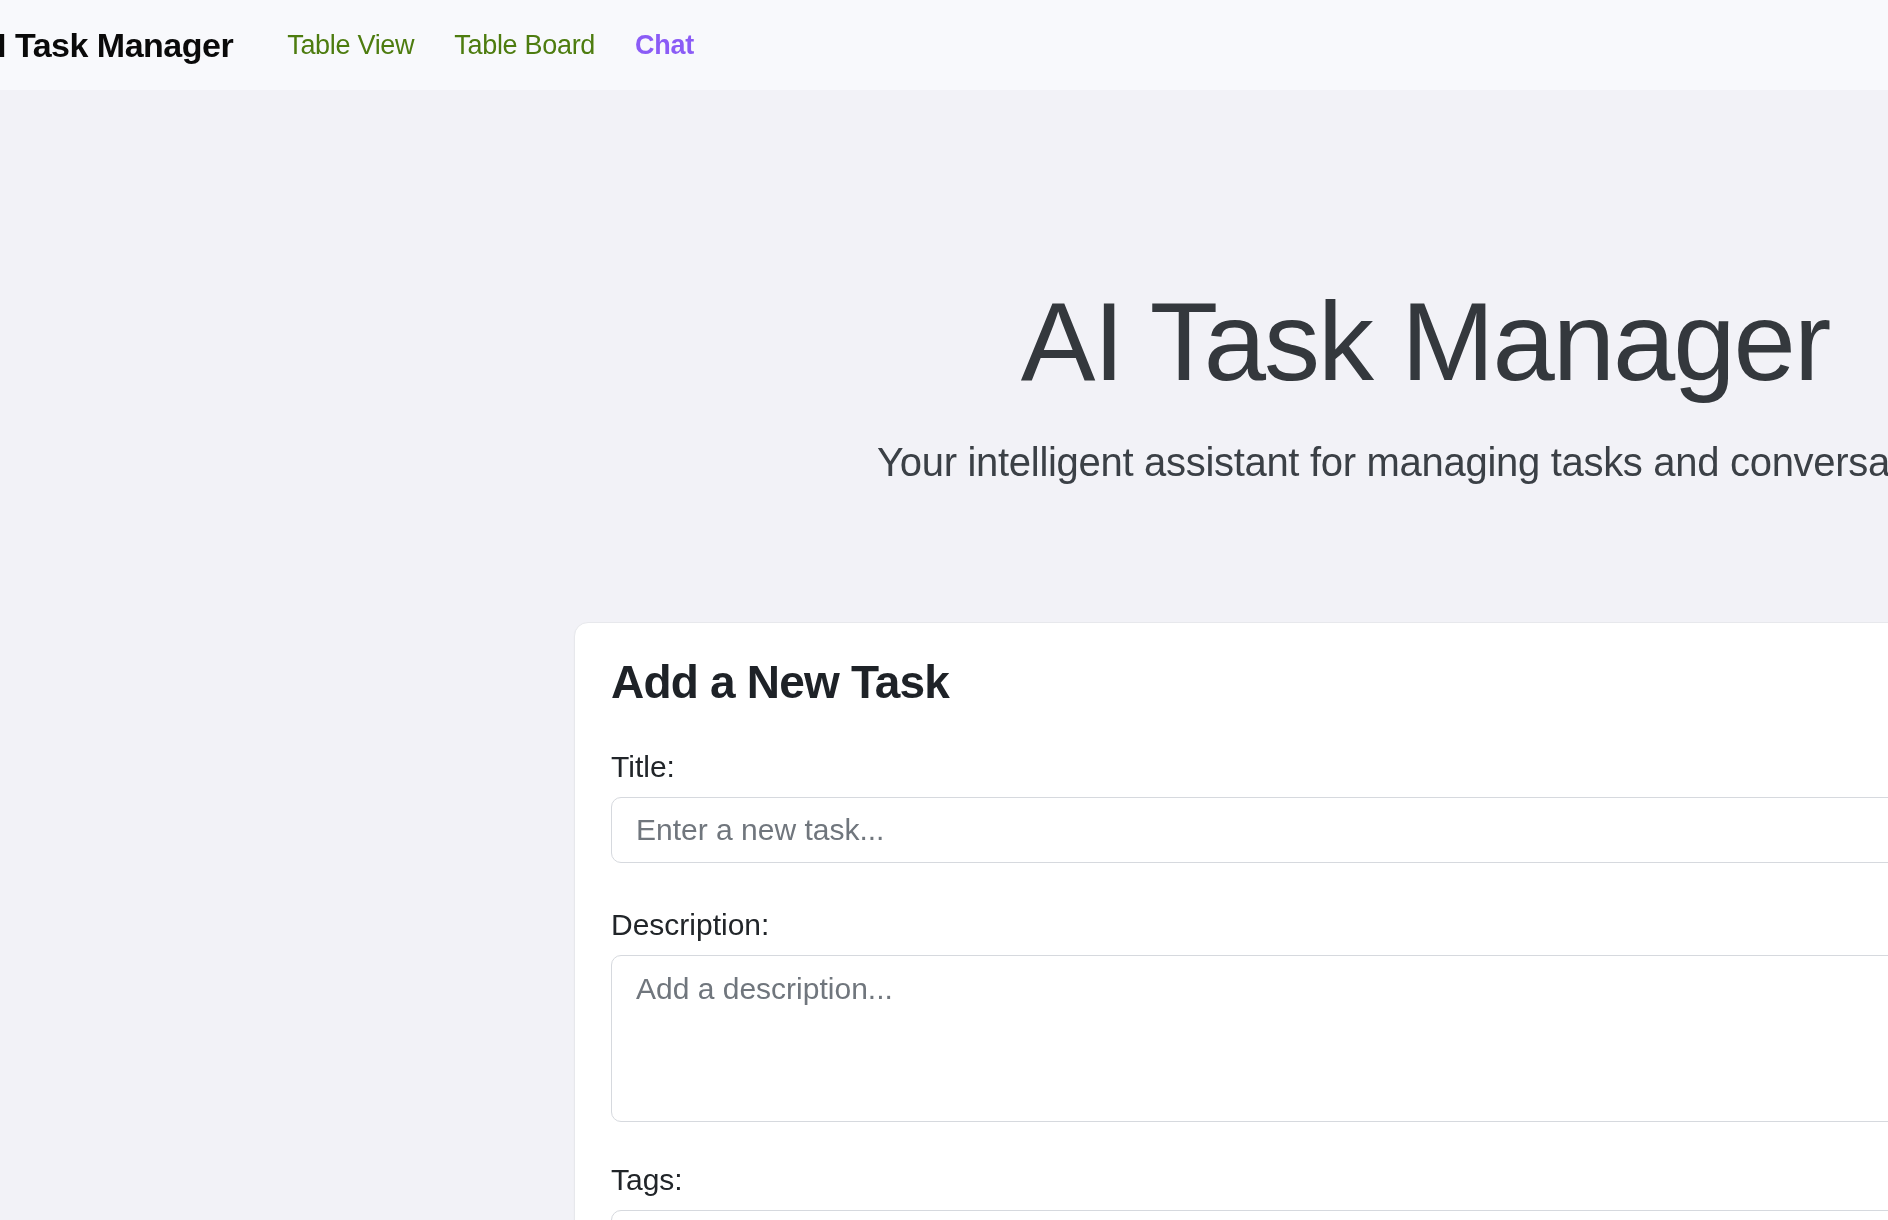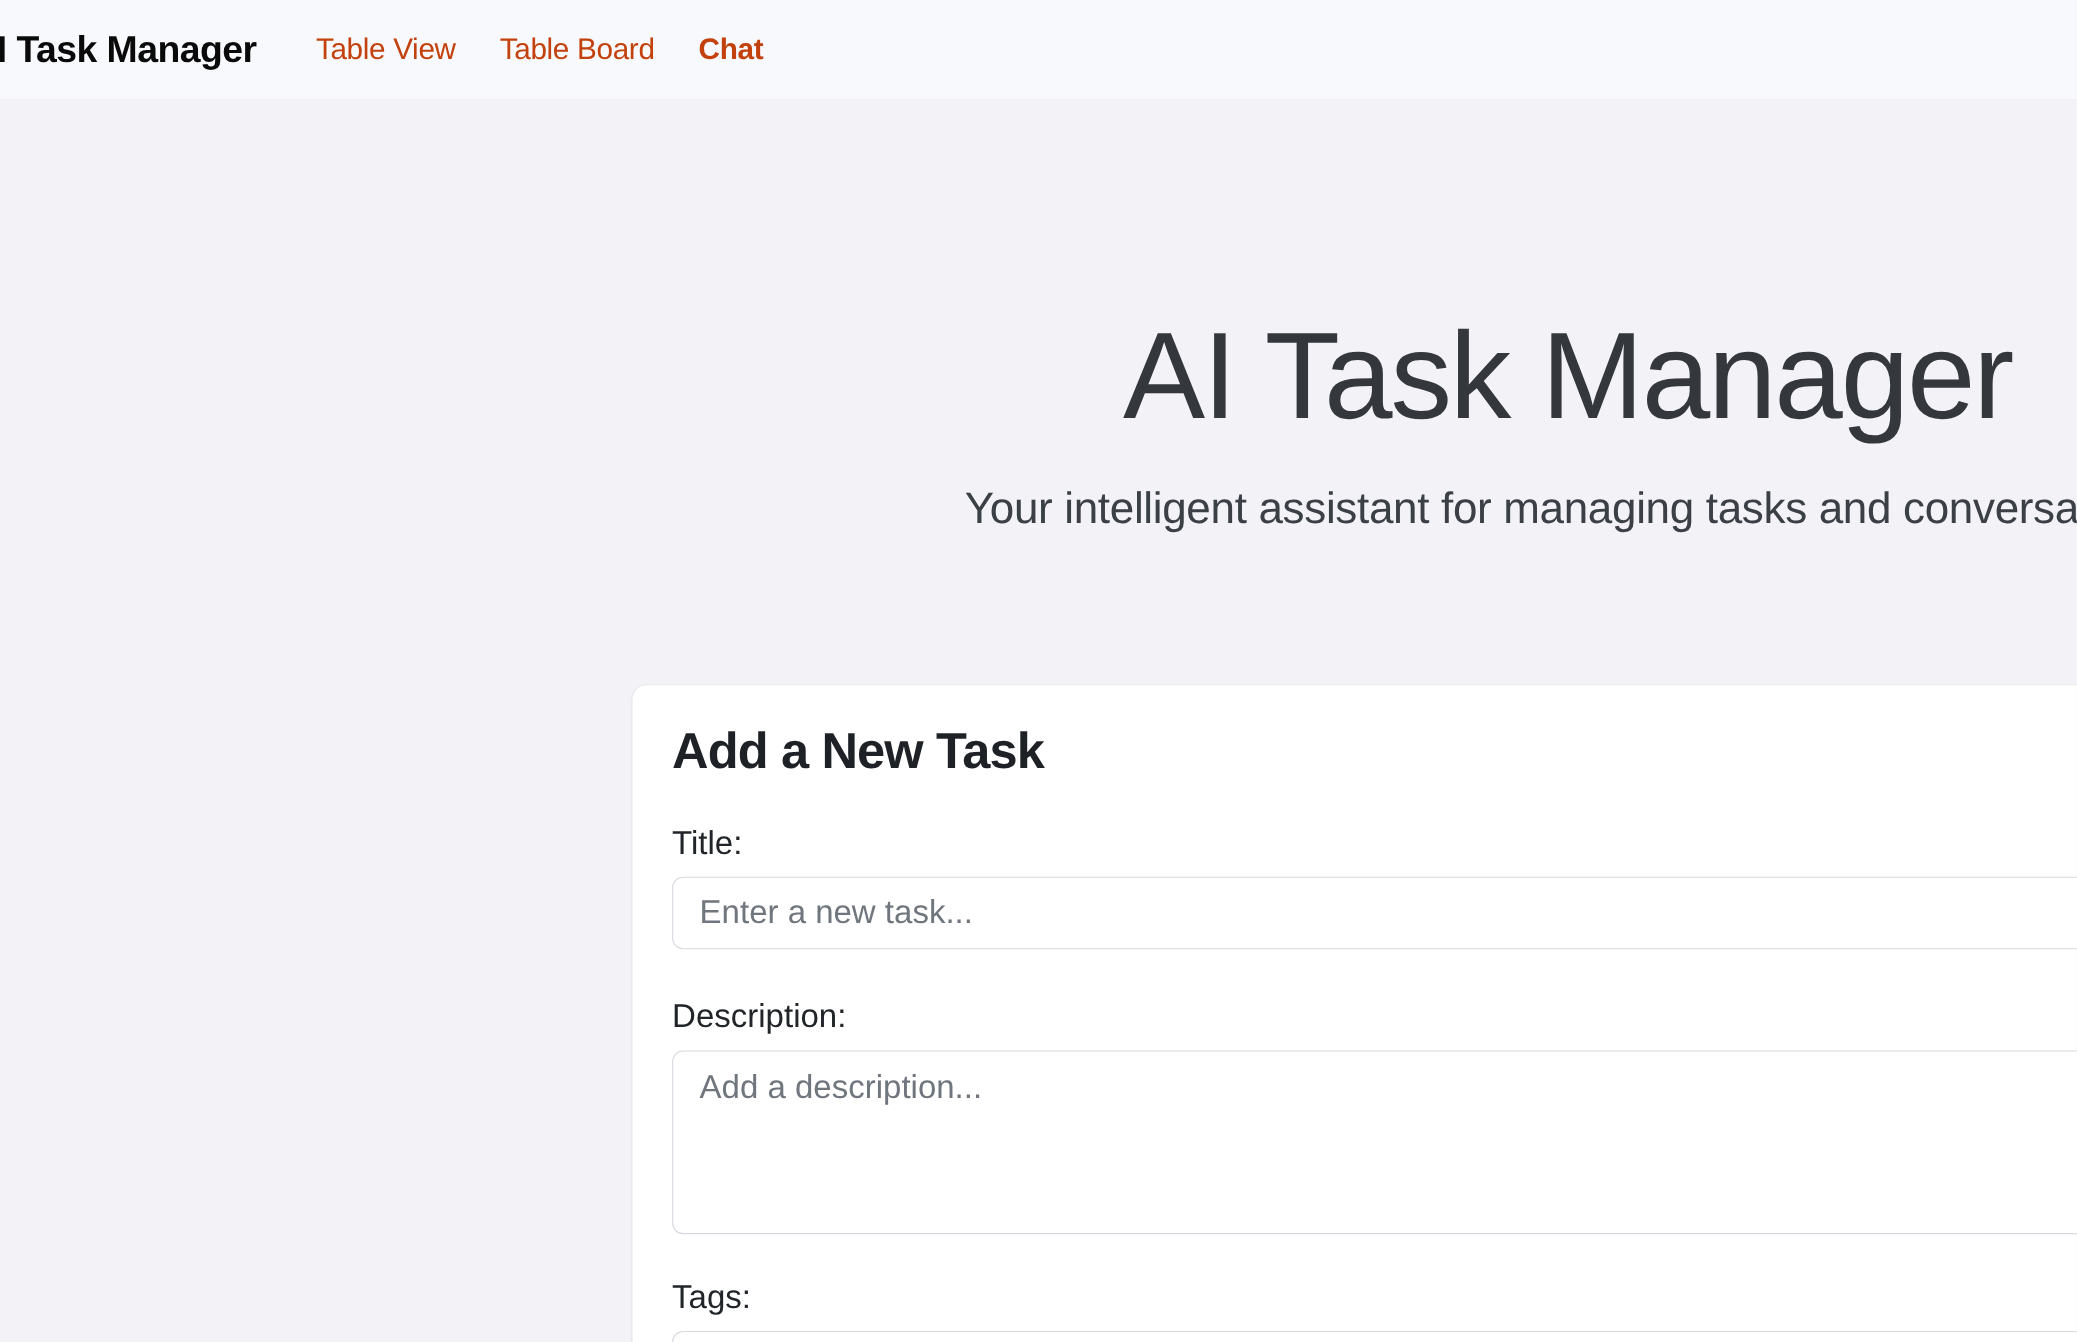--- a/index.html
+++ b/index.html
@@ -31,28 +31,28 @@
     cursor: pointer;
   }
   .nav-links {
     display: flex;
     align-items: center;
     margin-left: 54px;
     gap: 40px;
   }
   .nav-link {
     font-size: 27px;
-    color: #c2410c;
+    color: #4d7c0f;
     letter-spacing: -0.3px;
     white-space: nowrap;
     cursor: pointer;
     text-decoration: none;
   }
   .nav-link.active {
-    color: #c2410c;
+    color: #8b5cf6;
     font-weight: 600;
   }
 
   
   .main-col {
     margin-left: 574px;
     width: 1702px;
   }
   .hero { text-align: center; }
   .hero-title {

